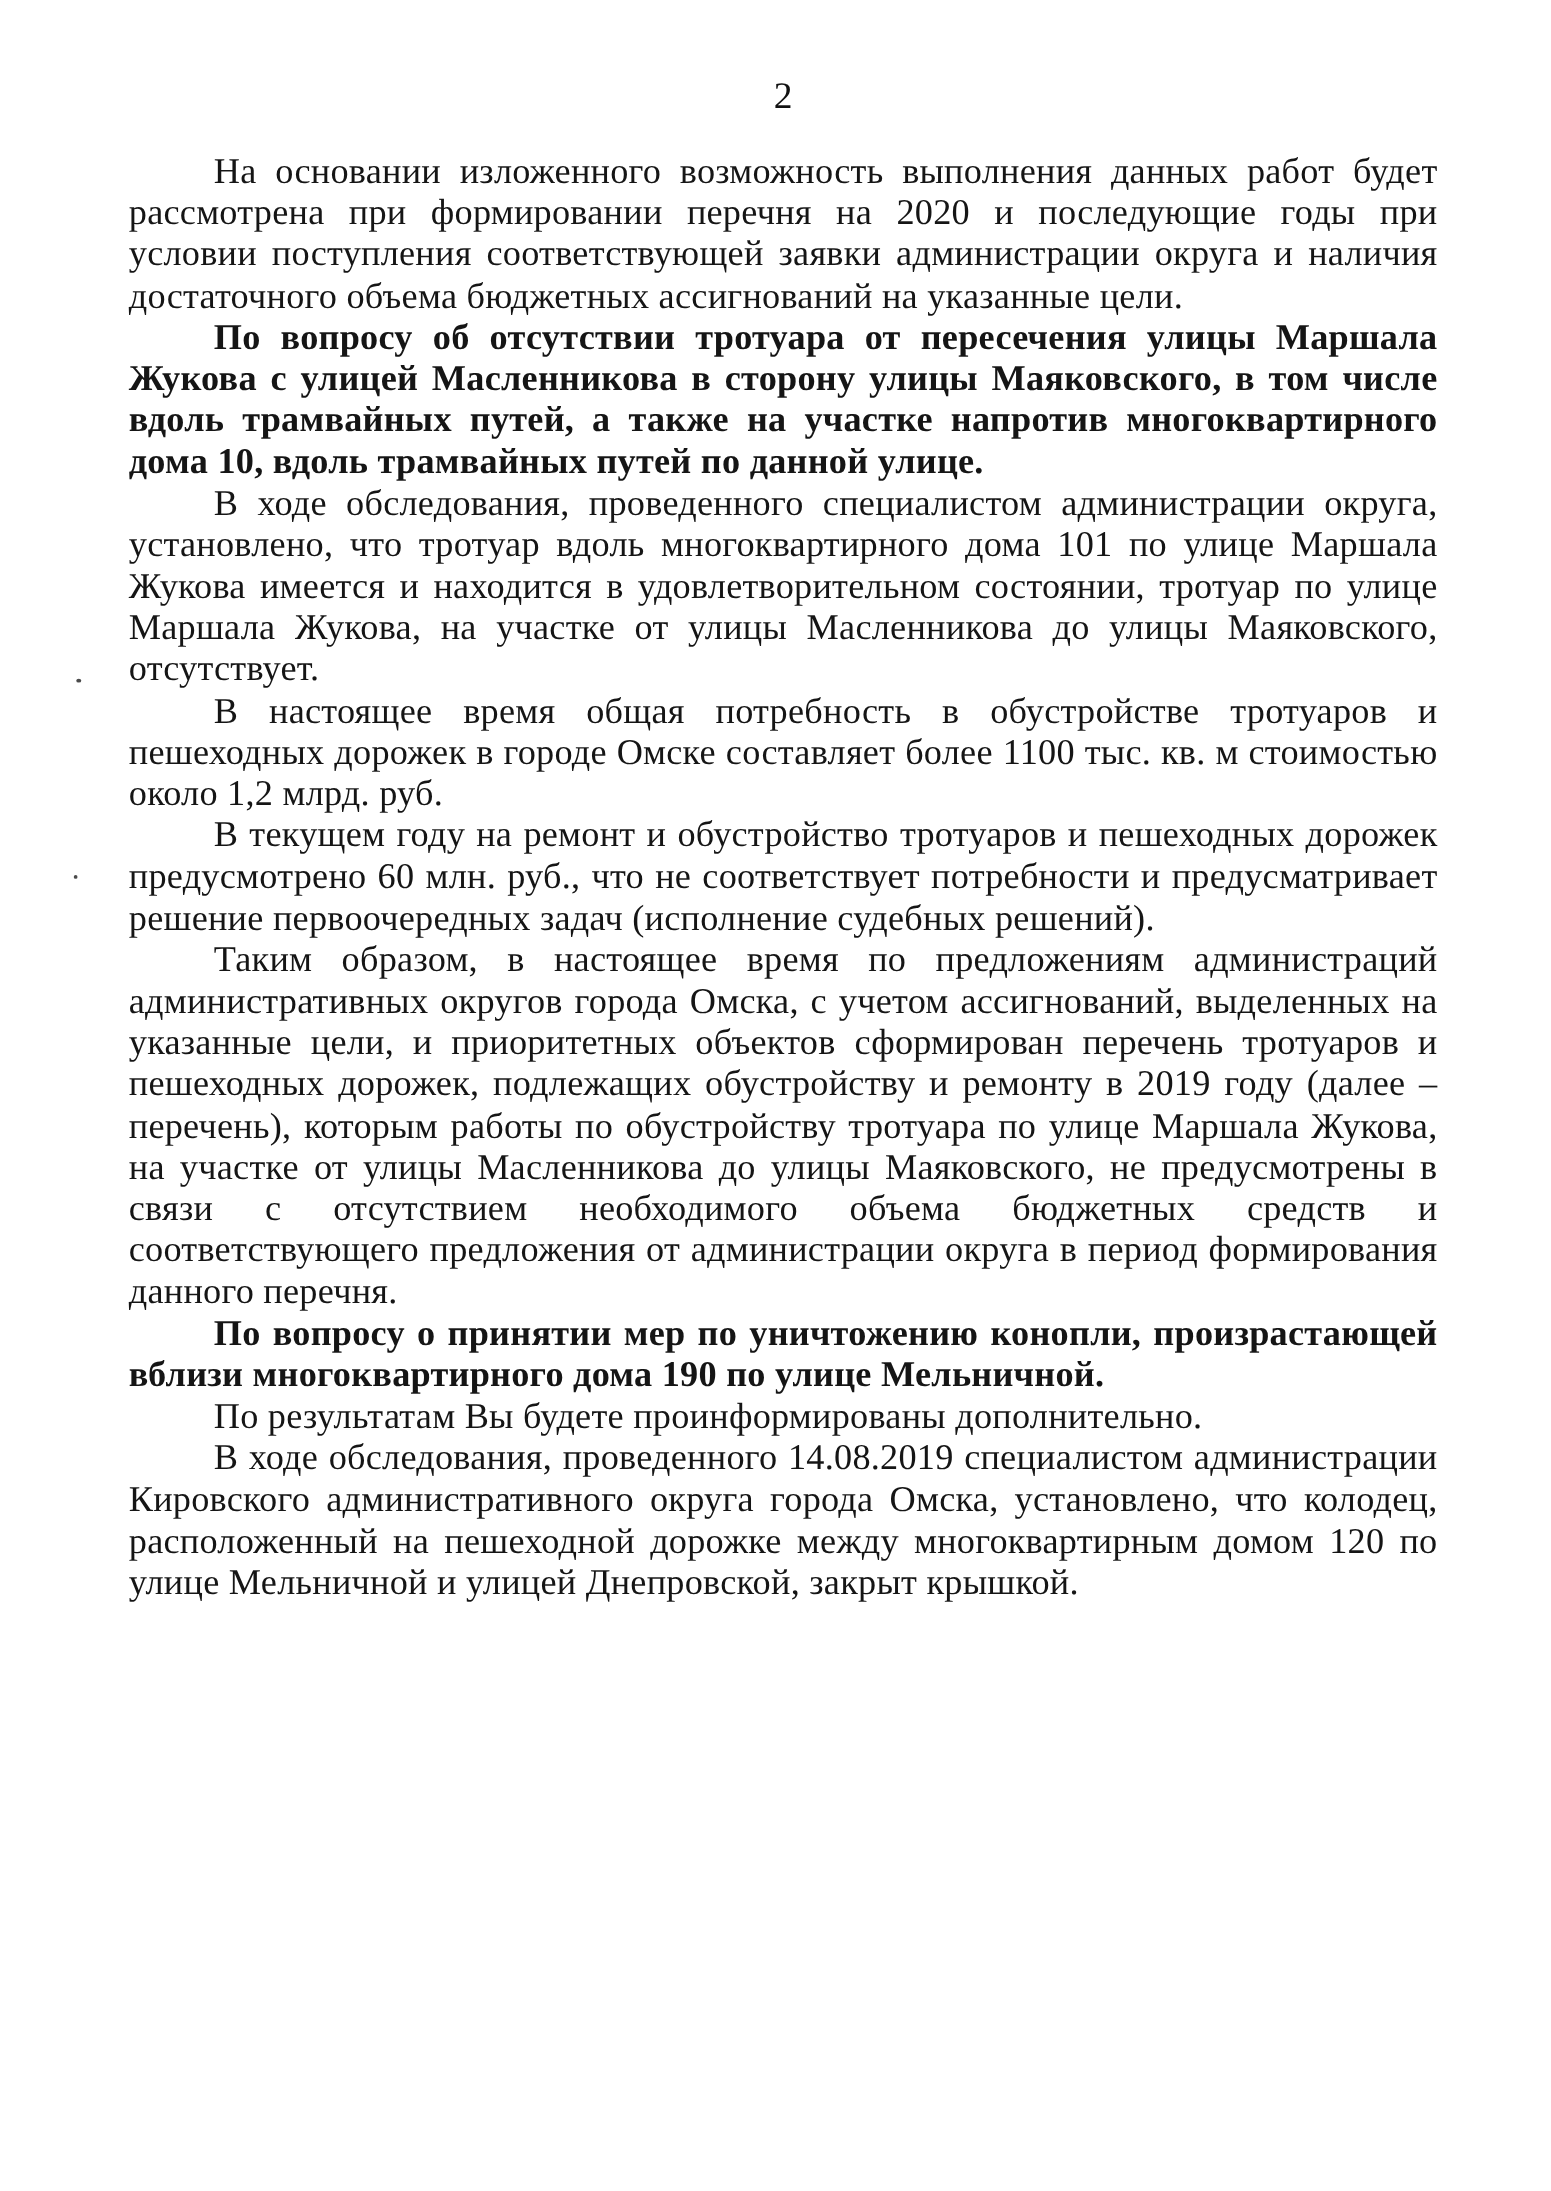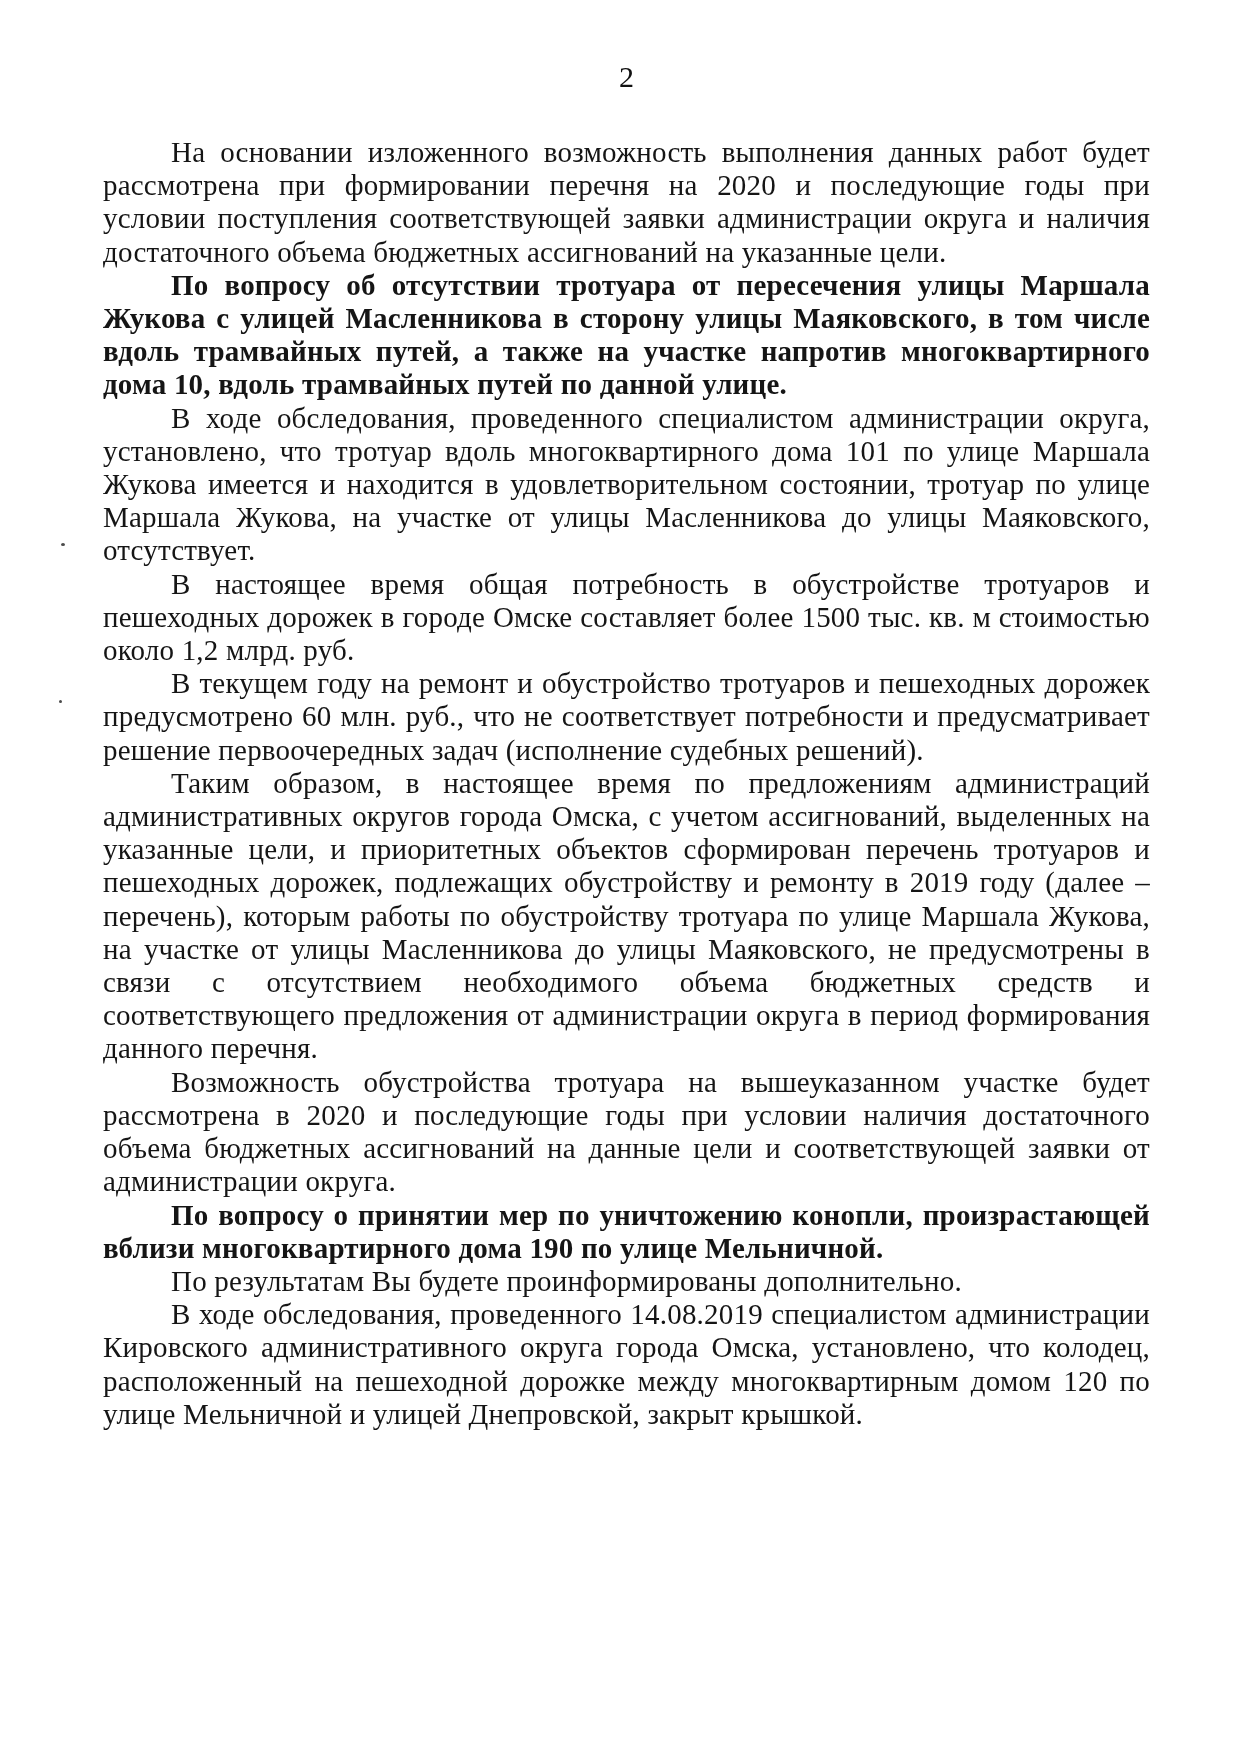--- a/index.html
+++ b/index.html
@@ -21,21 +21,21 @@
     top: 60px;
     left: 103px;
     width: 1047px;
     text-align: center;
     font-size: 30px;
     line-height: 34px;
     color: #111111;
   }
   .text-column {
     position: absolute;
-    top: 136px;
+    top: 121px;
     left: 103px;
     width: 1047px;
     font-size: 29px;
     line-height: 33.2px;
     text-align: justify;
     text-justify: inter-word;
     letter-spacing: 0.2px;
   }
   .para {
     margin: 0;
@@ -55,24 +55,23 @@
 </head>
 <body>
 
 <div class="page">
   <div class="page-number">2</div>
 
   <div class="text-column" id="paragraphs">
       <p class="para normal">На основании изложенного возможность выполнения данных работ будет рассмотрена при формировании перечня на 2020 и последующие годы при условии поступления соответствующей заявки администрации округа и наличия достаточного объема бюджетных ассигнований на указанные цели.</p>
       <p class="para emphasis">По вопросу об отсутствии тротуара от пересечения улицы Маршала Жукова с улицей Масленникова в сторону улицы Маяковского, в том числе вдоль трамвайных путей, а также на участке напротив многоквартирного дома 10, вдоль трамвайных путей по данной улице.</p>
       <p class="para normal">В ходе обследования, проведенного специалистом администрации округа, установлено, что тротуар вдоль многоквартирного дома 101 по улице Маршала Жукова имеется и находится в удовлетворительном состоянии, тротуар по улице Маршала Жукова, на участке от улицы Масленникова до улицы Маяковского, отсутствует.</p>
-      <p class="para normal">В настоящее время общая потребность в обустройстве тротуаров и пешеходных дорожек в городе Омске составляет более 1500 тыс. кв. м стоимостью около 1,2 млрд. руб.</p>
+      <p class="para normal">В настоящее время общая потребность в обустройстве тротуаров и пешеходных дорожек в городе Омске составляет более 1100 тыс. кв. м стоимостью около 1,2 млрд. руб.</p>
       <p class="para normal">В текущем году на ремонт и обустройство тротуаров и пешеходных дорожек предусмотрено 60 млн. руб., что не соответствует потребности и предусматривает решение первоочередных задач (исполнение судебных решений).</p>
       <p class="para normal">Таким образом, в настоящее время по предложениям администраций административных округов города Омска, с учетом ассигнований, выделенных на указанные цели, и приоритетных объектов сформирован перечень тротуаров и пешеходных дорожек, подлежащих обустройству и ремонту в 2019 году (далее – перечень), которым работы по обустройству тротуара по улице Маршала Жукова, на участке от улицы Масленникова до улицы Маяковского, не предусмотрены в связи с отсутствием необходимого объема бюджетных средств и соответствующего предложения от администрации округа в период формирования данного перечня.</p>
-      <p class="para normal">Возможность обустройства тротуара на вышеуказанном участке будет рассмотрена в 2020 и последующие годы при условии наличия достаточного объема бюджетных ассигнований на данные цели и соответствующей заявки от администрации округа.</p>
       <p class="para emphasis">По вопросу о принятии мер по уничтожению конопли, произрастающей вблизи многоквартирного дома 190 по улице Мельничной.</p>
       <p class="para normal">По результатам Вы будете проинформированы дополнительно.</p>
       <p class="para normal">В ходе обследования, проведенного 14.08.2019 специалистом администрации Кировского административного округа города Омска, установлено, что колодец, расположенный на пешеходной дорожке между многоквартирным домом 120 по улице Мельничной и улицей Днепровской, закрыт крышкой.</p>
     </div>
 
   <div class="speck speck-1"></div>
   <div class="speck speck-2"></div>
 </div>
 
 </body></html>

